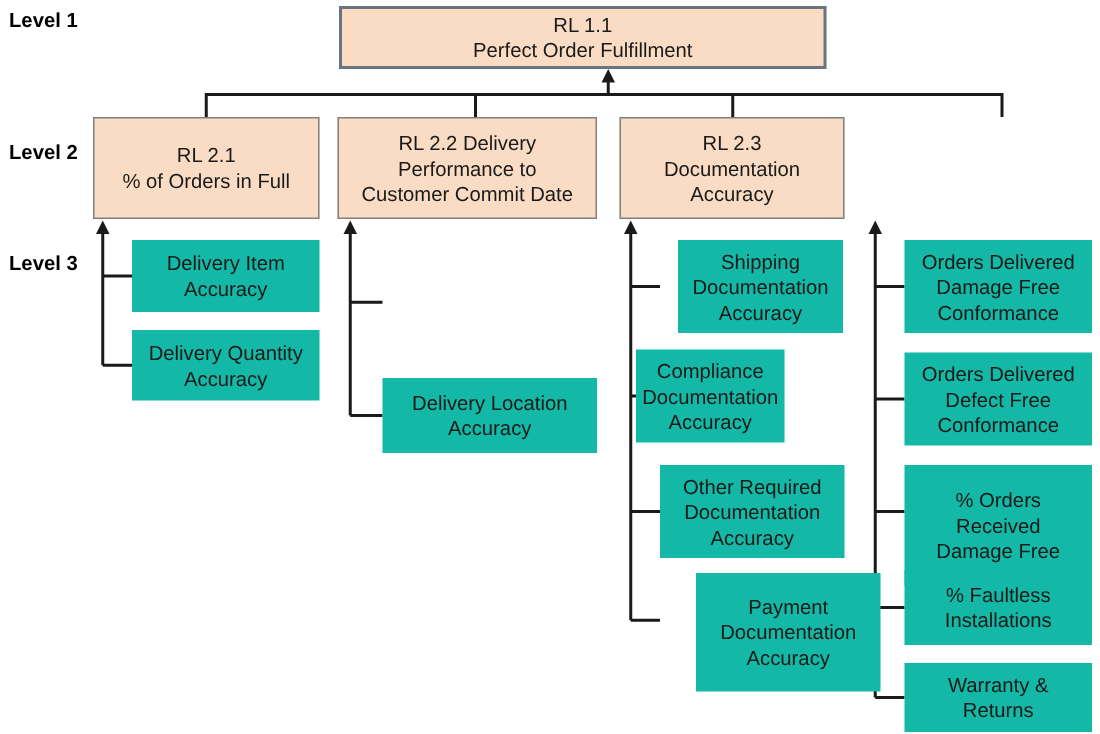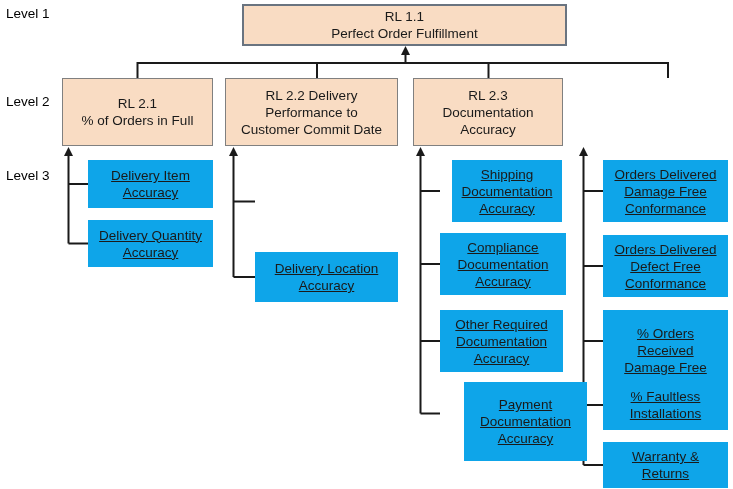--- a/index.html
+++ b/index.html
@@ -7,41 +7,41 @@
     position:relative;
     width:733px;height:489px;
     background:#ffffff;
     font-family:"Liberation Sans", sans-serif;
     color:#1a1a1a;
     overflow:hidden;
   }
   .connectors{position:absolute;left:0;top:0;width:733px;height:489px;}
   .lvl-label{
     position:absolute;left:6px;
-    font-size:13.5px;font-weight:normal;color:#000;
+    font-size:13.5px;font-weight:bold;color:#000;
     white-space:nowrap;
   }
   .node{
     position:absolute;
     display:flex;align-items:center;justify-content:center;
     text-align:center;
     white-space:pre-line;
     font-size:13.5px;line-height:17px;
     box-sizing:border-box;
   }
   .l1{
-    left:242px;top:4px;width:325px;height:42px;
+    left:226px;top:4px;width:325px;height:42px;
     background:#f9dcc3;border:2px solid #6a7480;
   }
   .l2{
     top:78px;height:68px;
     background:#f9dcc3;border:1px solid #808080;
   }
   .l3{
-    background:#0ea5e9;border:none;text-decoration:underline;
+    background:#14b8a6;border:none;
   }
 </style>
 </head>
 <body>
 
 <div class="stage">
 
   <svg class="connectors" width="733" height="489" viewBox="0 0 733 489" stroke="#1a1a1a" stroke-width="2" fill="none">
 
     <path d="M137.5,78 L137.5,63 L668,63 L668,78"></path>
@@ -84,21 +84,21 @@
 Accuracy</div>
   <div class="node l3" style="left:88px;top:220px;width:125px;height:47px">Delivery Quantity
 Accuracy</div>
 
   <div class="node l3" style="left:255px;top:252px;width:143px;height:50px">Delivery Location
 Accuracy</div>
 
   <div class="node l3" style="left:452px;top:160px;width:110px;height:62px">Shipping
 Documentation
 Accuracy</div>
-  <div class="node l3" style="left:440px;top:233px;width:126px;height:62px">Compliance
+  <div class="node l3" style="left:424px;top:233px;width:99px;height:62px">Compliance
 Documentation
 Accuracy</div>
   <div class="node l3" style="left:440px;top:310px;width:123px;height:62px">Other Required
 Documentation
 Accuracy</div>
   <div class="node l3" style="left:464px;top:382px;width:123px;height:79px">Payment
 Documentation
 Accuracy</div>
 
   <div class="node l3" style="left:603px;top:160px;width:125px;height:62px">Orders Delivered

